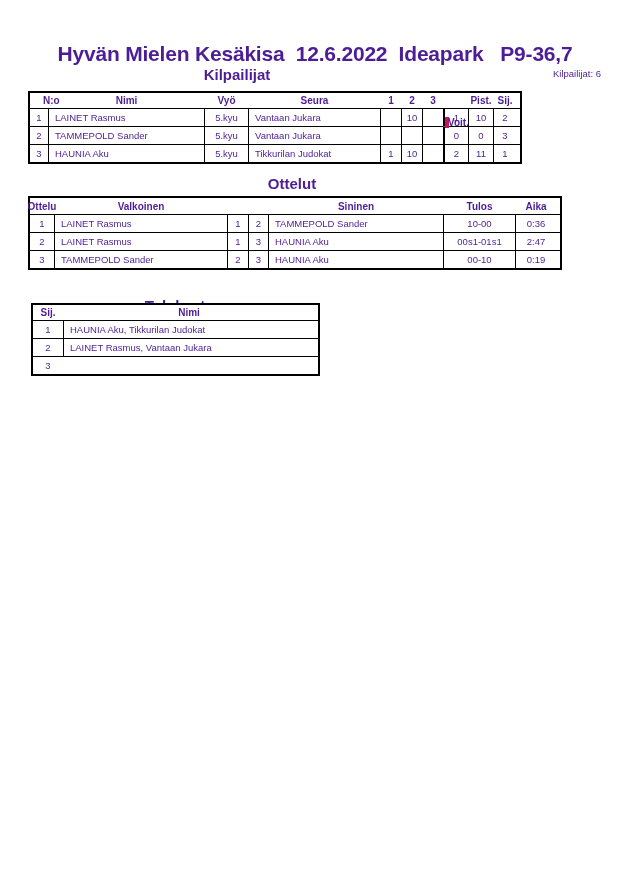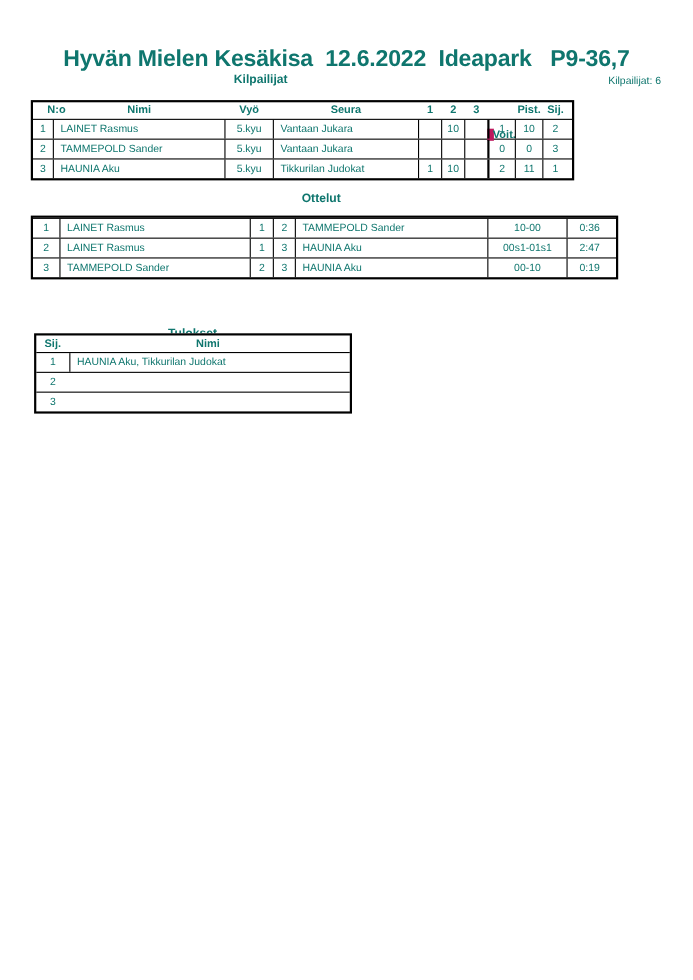--- a/index.html
+++ b/index.html
@@ -1,26 +1,26 @@
 <!DOCTYPE html>
 <html><head>
 <meta charset="utf-8">
 <style>
   html,body { margin:0; padding:0; background:#ffffff; }
   .page {
     position:relative; width:630px; height:891px; background:#ffffff;
-    color:#0f766e; font-family:"Liberation Sans", sans-serif; overflow:hidden;
+    color:#4c1d95; font-family:"Liberation Sans", sans-serif; overflow:hidden;
   }
   .title {
     position:absolute; left:0; top:42px; width:630px; text-align:center;
     font-size:21px; font-weight:bold; white-space:pre; letter-spacing:-0.2px;
   }
   .sec-heading {
     position:absolute; width:160px; text-align:center;
-    font-size:11px; font-weight:bold;
+    font-size:15px; font-weight:bold;
   }
   #h-kilpailijat { left:157px; top:66px; }
   #h-ottelut    { left:212px; top:175px; }
   #h-tulokset   { left:95px;  top:297px; }
   .count-label { position:absolute; right:29px; top:68px; font-size:9.5px; }
 
   .tbl { position:absolute; border:2px solid #000; background:#fff; }
   #t1 { left:28px; top:91px;  width:490px; }
   #t2 { left:28px; top:196px; width:530px; }
   #t3 { left:31px; top:303px; width:285px; }
@@ -119,20 +119,29 @@
       <div class="c bl t1-r3"></div>
       <div class="c bl2 t1-voit">2</div>
       <div class="c bl t1-pist">11</div>
       <div class="c bl t1-sij">1</div>
     </div>
   </div>
 
   <div class="sec-heading" id="h-ottelut">Ottelut</div>
 
   <div class="tbl" id="t2">
+    <div class="thead">
+      <div class="hc first t2-no">Ottelu</div>
+      <div class="hc t2-valk">Valkoinen</div>
+      <div class="hc t2-w"></div>
+      <div class="hc t2-b"></div>
+      <div class="hc t2-sin">Sininen</div>
+      <div class="hc t2-tulos">Tulos</div>
+      <div class="hc t2-aika">Aika</div>
+    </div>
 
     <div class="trow">
       <div class="c t2-no">1</div>
       <div class="c bl l t2-valk">LAINET Rasmus</div>
       <div class="c bl t2-w">1</div>
       <div class="c bl t2-b">2</div>
       <div class="c bl l t2-sin">TAMMEPOLD Sander</div>
       <div class="c bl t2-tulos">10-00</div>
       <div class="c bl t2-aika">0:36</div>
     </div>
@@ -164,19 +173,20 @@
     <div class="thead">
       <div class="hc first t3-sij">Sij.</div>
       <div class="hc t3-nimi">Nimi</div>
     </div>
     <div class="trow">
       <div class="c t3-sij">1</div>
       <div class="c bl l t3-nimi">HAUNIA Aku, Tikkurilan Judokat</div>
     </div>
     <div class="trow">
       <div class="c t3-sij">2</div>
+      <div class="c bl l t3-nimi">LAINET Rasmus, Vantaan Jukara</div>
     </div>
     <div class="trow">
       <div class="c t3-sij">3</div>
     </div>
   </div>
 
 </div>
 
 </body></html>

